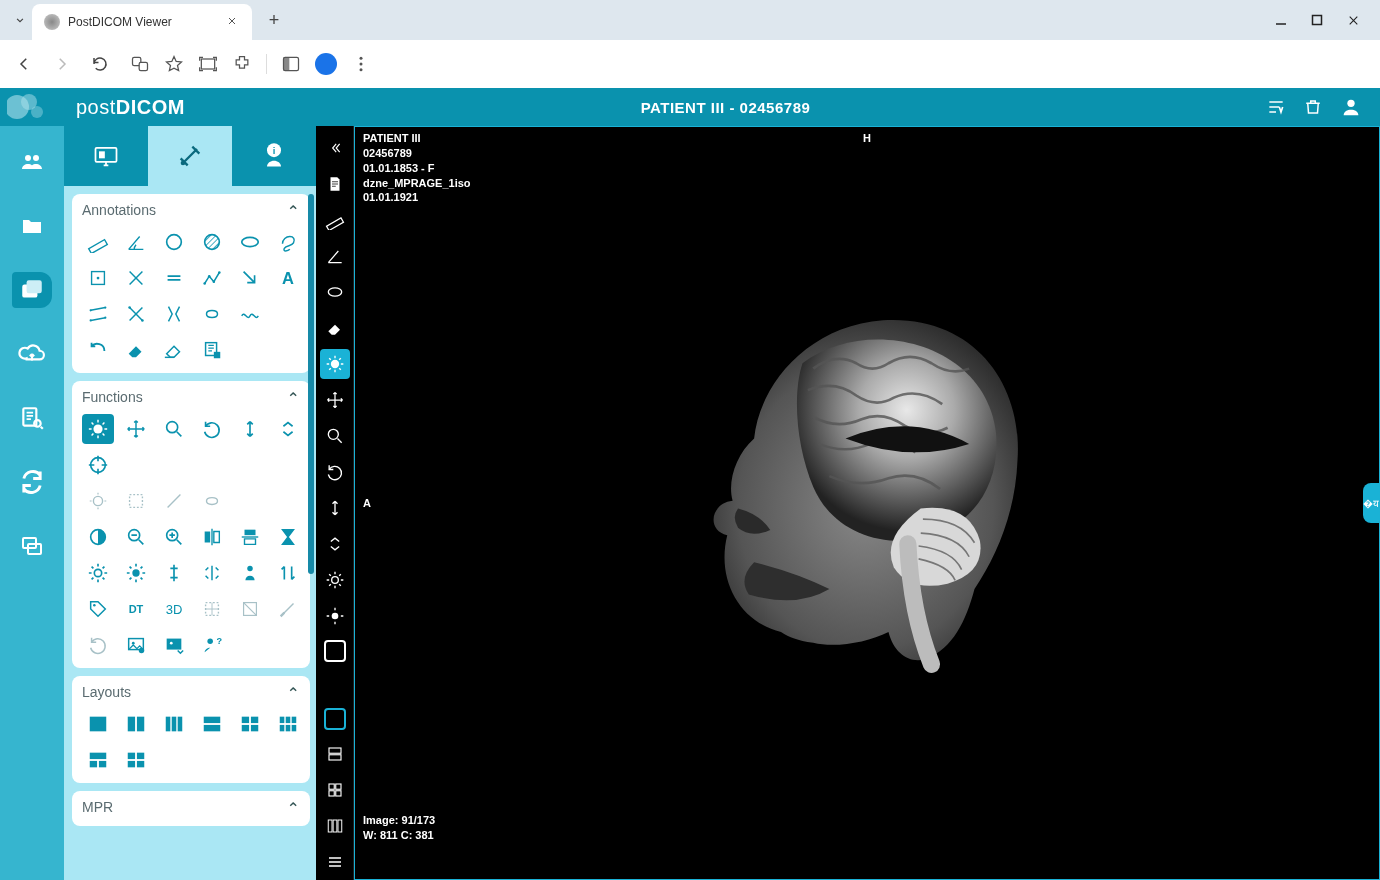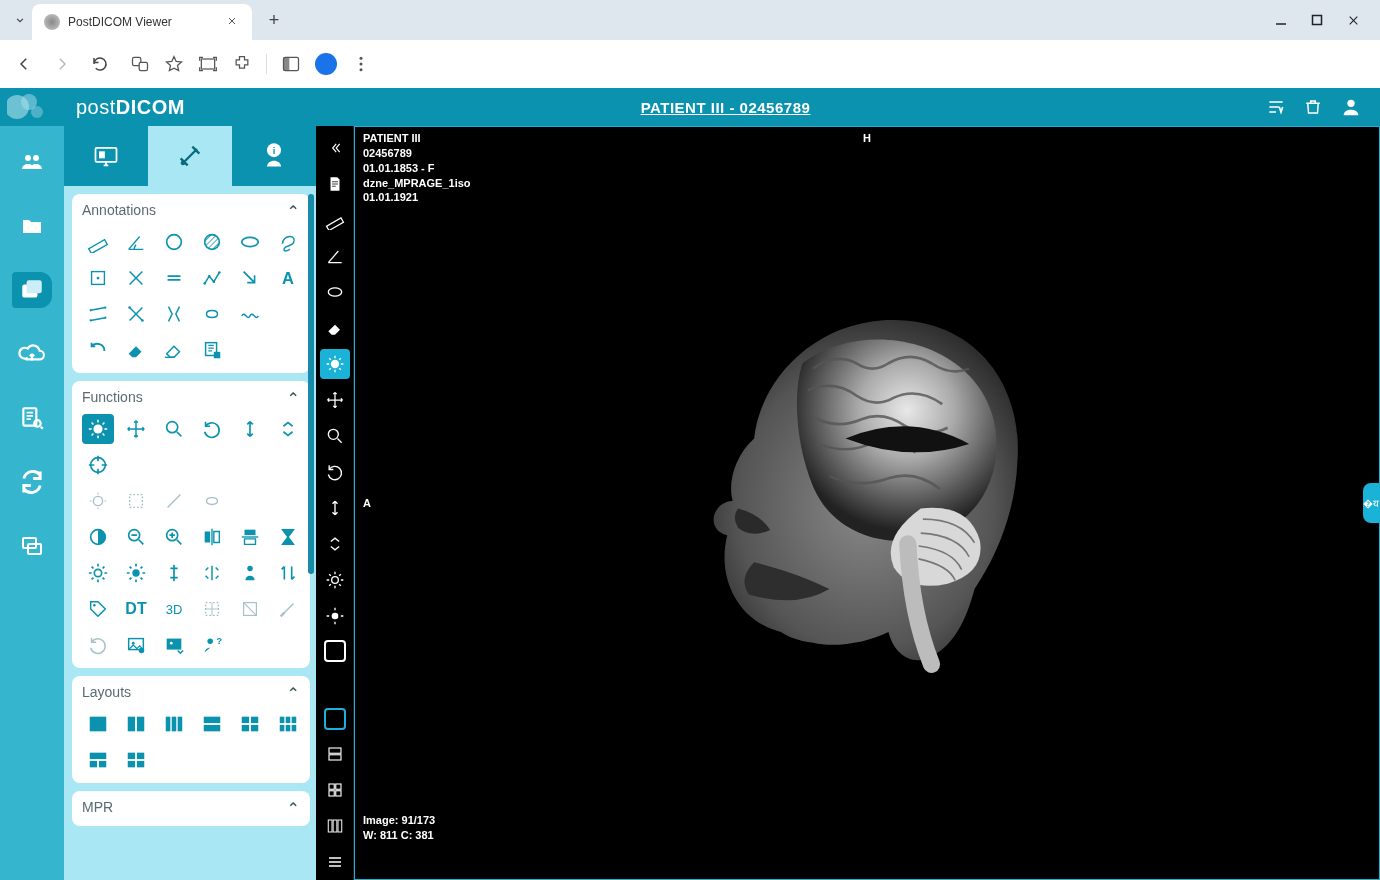--- a/index.html
+++ b/index.html
@@ -30,21 +30,21 @@
 .ext-icons .sep { width: 1px; height: 20px; background: #ddd; }
 .ext-icons .avatar { width: 22px; height: 22px; border-radius: 50%; background: #1a73e8; }
 
 
 .app { position: relative; height: 792px; width: 1380px; }
 .app-header { height: 38px; background: #0a92ae; display: flex; align-items: center; color: #fff; gap: 16px; }
 .logo-blob { width: 60px; height: 38px; display: flex; align-items: center; justify-content: center; }
 .logo-blob svg { opacity: .9; }
 .logo-text { font-size: 20px; letter-spacing: .5px; }
 .logo-text b { font-weight: 700; }
-.app-header .title { margin: 4px auto; font-weight: 700; font-size: 15px; letter-spacing: .5px; text-decoration: underline; }
+.app-header .title { margin: 4px auto; font-weight: 700; font-size: 15px; letter-spacing: .5px; }
 .app-header .hdr-icons { display: flex; gap: 18px; padding-right: 18px; align-items: center; }
 .app-header .hdr-icons span { cursor: pointer; }
 
 .app-body { display: flex; height: 754px; }
 
 
 .left-rail { width: 64px; background: #36b5cf; display: flex; flex-direction: column; align-items: center; padding-top: 18px; gap: 28px; color: #fff; }
 .left-rail .rail-item { width: 40px; height: 36px; display: flex; align-items: center; justify-content: center; cursor: pointer; border-radius: 4px; }
 .left-rail .rail-item.active { background: #0a92ae; border-top-right-radius: 12px; border-bottom-right-radius: 12px; }
 
@@ -581,21 +581,21 @@
                   <path d="M8 5v14M8 5l-3 3M16 19V5M16 19l3-3" stroke="currentColor" stroke-width="1.8" fill="none"></path>
                 </svg>
               </div>
             <div class="tg">
                 <svg width="22" height="22" viewBox="0 0 24 24">
                   <path d="M4 4h8l8 8-8 8-8-8z" stroke="currentColor" stroke-width="1.6" fill="none"></path>
                   <circle cx="8" cy="8" r="1.4" fill="currentColor"></circle>
                 </svg>
               </div>
             <div class="tg">
-                <span style="font-weight:700;font-size:16px;">DT</span>
+                <span style="font-weight:700;font-size:11px;">DT</span>
               </div>
             <div class="tg">
                 <span style="font-weight:400;font-size:13px;">3D</span>
               </div>
             <div class="tg dim">
                 <svg width="22" height="22" viewBox="0 0 24 24">
                   <rect x="5" y="5" width="14" height="14" stroke="currentColor" stroke-width="1.5" fill="none" stroke-dasharray="2 2"></rect>
                   <path d="M12 5v14M5 12h14" stroke="currentColor" stroke-width="1"></path>
                 </svg>
               </div>

